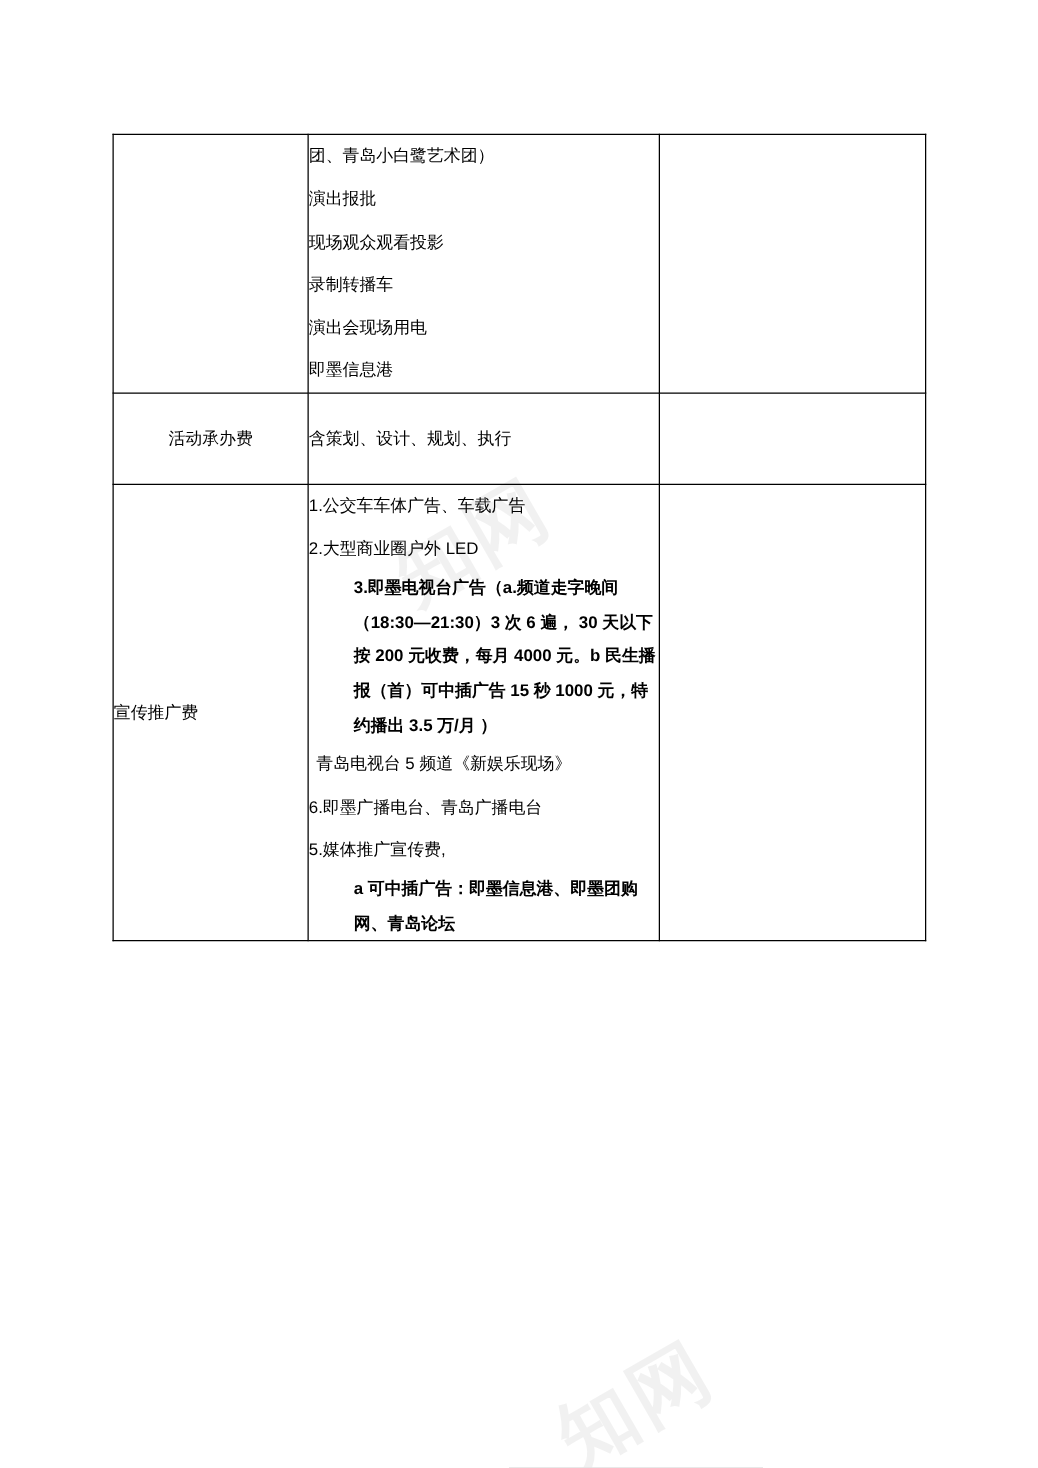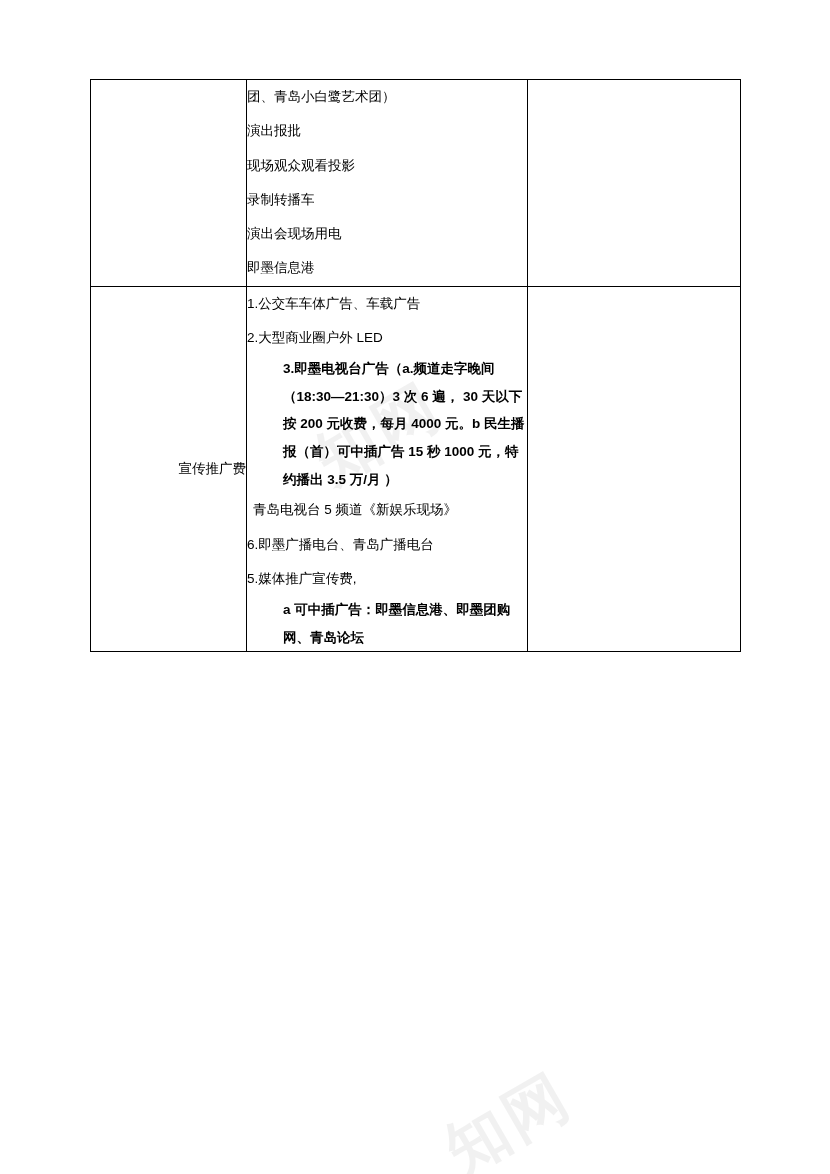--- a/index.html
+++ b/index.html
@@ -36,21 +36,21 @@
     letter-spacing: 4px;
     transform: rotate(-30deg);
     transform-origin: left top;
   }
   .wm-a { left: 300px; top: 430px; font-size: 62px; }
   .wm-b { left: 430px; top: 1120px; font-size: 62px; }
 
   .doc {
     position: absolute;
     left: 90px;
-    top: 79px;
+    top: 107px;
     width: 650px;
     z-index: 10;
   }
   table.main {
     border-collapse: collapse;
     width: 650px;
     table-layout: fixed;
   }
   table.main td {
     border: 1px solid #000000;
@@ -92,21 +92,21 @@
   .row-fee td { height: 72px; }
   .tax-label, .fee-label {
     text-align: center;
     font-size: 13.5px;
   }
   .fee-content {
     font-size: 13.5px;
     padding-left: 8px;
   }
   .promo-label {
-    text-align: right;
+    text-align: left;
     font-size: 13.5px;
   }
 </style>
 </head>
 <body>
 
 <div class="page">
 
   <div class="watermark">
     <div class="wm-text wm-a">知网</div>
@@ -129,20 +129,25 @@
             <p>演出报批</p>
             <p>现场观众观看投影</p>
             <p>录制转播车</p>
             <p>演出会现场用电</p>
             <p>即墨信息港</p>
           </td>
           <td class="empty-cell"></td>
         </tr>
 
 
+        <tr class="row-fee">
+          <td class="fee-label">活动承办费</td>
+          <td class="fee-content">含策划、设计、规划、执行</td>
+          <td class="empty-cell"></td>
+        </tr>
 
         <tr>
           <td class="promo-label">宣传推广费</td>
           <td class="content-cell">
             <p>1.公交车车体广告、车载广告</p>
             <p>2.大型商业圈户外 LED</p>
             <p class="bold">3.即墨电视台广告（a.频道走字晚间（18:30—21:30）3 次 6 遍， 30 天以下按 200 元收费，每月 4000 元。b 民生播报（首）可中插广告 15 秒 1000 元，特约播出 3.5 万/月 ）</p>
             <p class="indent">青岛电视台 5 频道《新娱乐现场》</p>
             <p>6.即墨广播电台、青岛广播电台</p>
             <p>5.媒体推广宣传费,</p>

